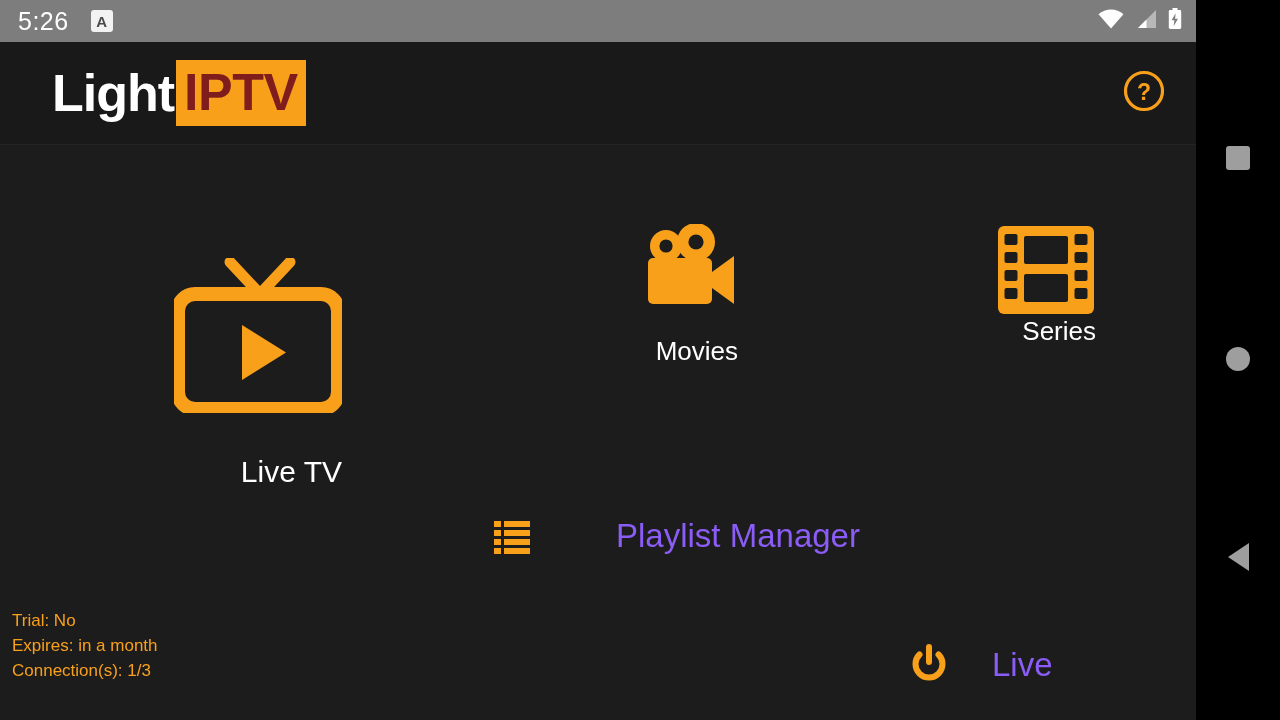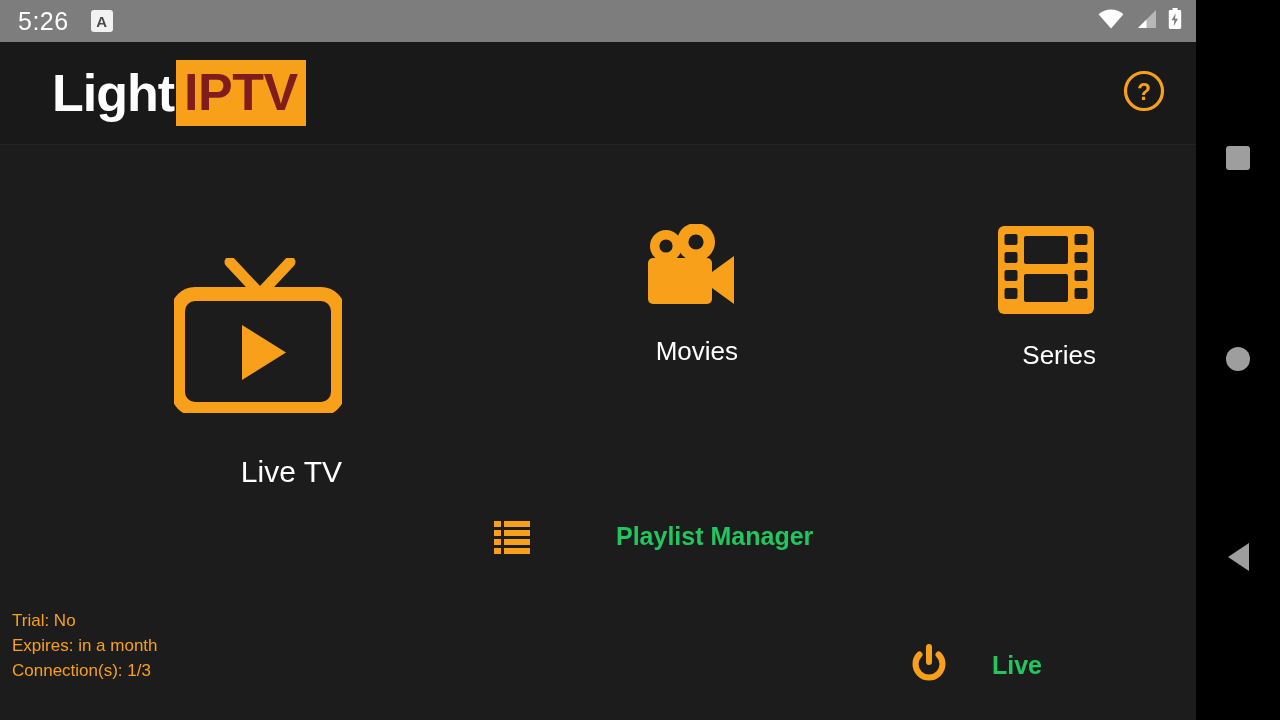--- a/index.html
+++ b/index.html
@@ -67,27 +67,27 @@
   }
 
   .tile { position:absolute; display:flex; flex-direction:column; align-items:flex-end; }
   .tile-label { color:#ffffff; font-weight:400; white-space:nowrap; }
 
   #tile-livetv  { left:138px; top:112px; width:204px;gap:20px; }
   #tile-livetv .tile-label { font-size:30px; margin-top:18px; }
   #tile-movies  { left:578px; top:78px; width:160px; }
   #tile-movies .tile-label { font-size:26px; margin-top:12px; }
   #tile-series  { left:936px; top:78px; width:160px; }
-  #tile-series .tile-label { font-size:26px; margin-top:24px; }
+  #tile-series .tile-label { font-size:26px; margin-top:0; }
 
   
   .row-item {
     position:absolute; display:flex; align-items:center;
   }
-  .row-label { color:#22c55e; font-size:25px; font-weight:700; white-space:nowrap; }
+  .row-label { color:#8b5cf6; font-size:33px; font-weight:400; white-space:nowrap; }
   #item-playlist { left:492px; top:370px; }
   #item-playlist .row-label { margin-left:84px; }
   #item-settings { left:850px; top:370px; }
   #item-settings .row-label { margin-left:58px; }
   #item-exit { left:908px; top:498px; }
   #item-exit .row-label { margin-left:42px; }
 
   
   .trial-info {
     position:absolute; left:0px; top:462px;

